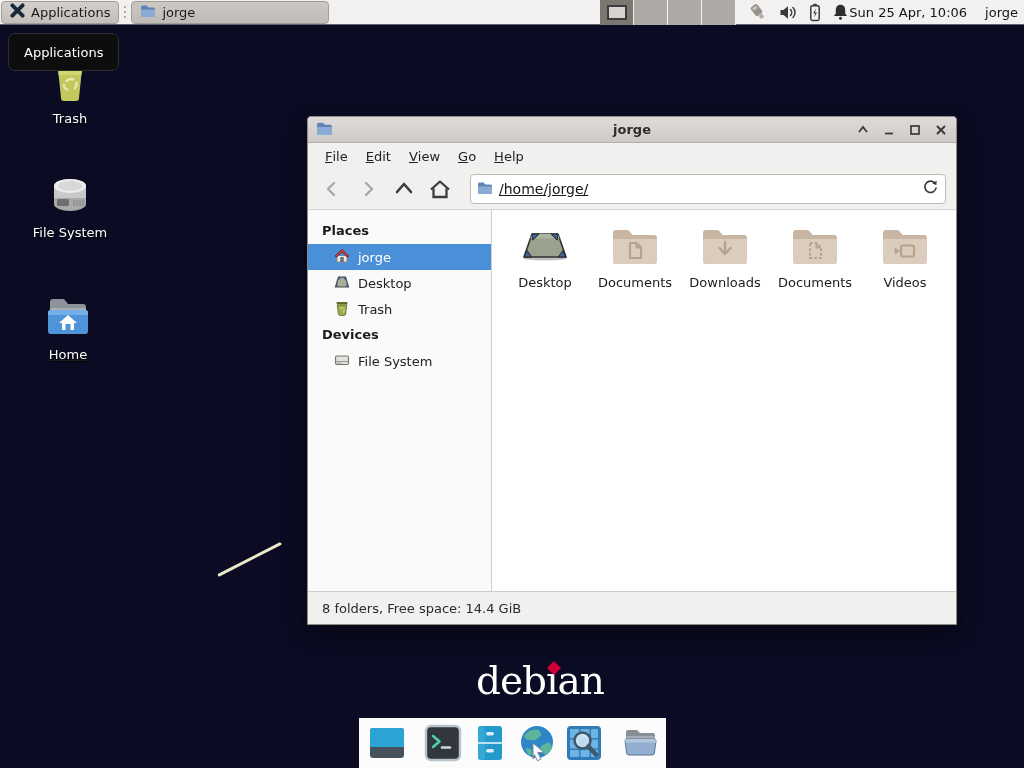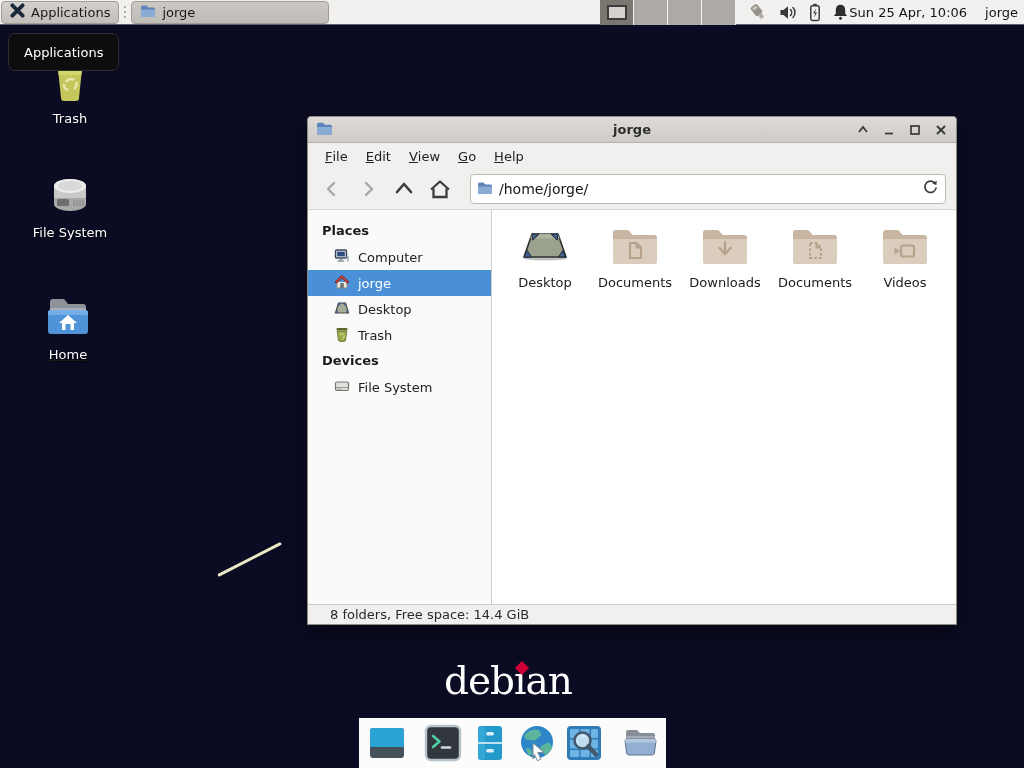--- a/index.html
+++ b/index.html
@@ -62,39 +62,39 @@
   #titlebar { height:26px; background:linear-gradient(#dedbd8,#cecbc7);
     border-bottom:1px solid #b4b1ac; display:flex; align-items:center; position:relative;
     border-radius:4px 4px 0 0; }
   #titlebar .win-icon { margin-left:8px; }
   #title-text { position:absolute; left:0; right:0; text-align:center; font-weight:bold; color:#2c2c2c; }
   #win-controls { position:absolute; right:8px; top:0; height:26px; display:flex; align-items:center; gap:12px; }
   #win-controls span { display:flex; align-items:center; justify-content:center; width:14px; height:14px; }
   #menubar { height:26px; background:#f1f0ee; display:flex; align-items:center; padding-left:8px; }
   .menu-item { padding:0 9px; height:22px; display:flex; align-items:center; color:#222; }
   #toolbar { height:41px; background:#f1f0ee; border-bottom:1px solid #d8d5d1;
-    display:flex; align-items:center; padding:0 10px; gap:8px; }
+    display:flex; align-items:center; padding:0 10px; gap:8px;text-decoration:underline; }
   .tool-btn { width:28px; height:28px; display:flex; align-items:center; justify-content:center; border-radius:3px; }
   #pathbar { flex:1; height:30px; margin-left:8px; background:#ffffff;
     border:1px solid #bebbb6; border-radius:4px; display:flex; align-items:center; padding:0 6px; gap:6px; }
   #path-input { flex:1; border:none; outline:none; font-family:"DejaVu Sans",sans-serif;
     font-size:14px; color:#141414; background:transparent; }
   #win-content { flex:1; display:flex; min-height:0; }
   #sidebar { width:184px; background:#fbfafa; border-right:1px solid #cfccc8; padding-top:8px; overflow:hidden; }
   .side-header { font-weight:bold; color:#1c1c1c; padding:5px 14px 6px 14px; }
   .side-row { height:26px; display:flex; align-items:center; gap:8px; padding-left:26px; color:#222; }
   .side-row.selected { background:#4a90d9; color:#ffffff; }
   #files { flex:1; background:#ffffff; padding:10px 0 0 8px; display:flex; flex-wrap:wrap; align-content:flex-start; }
   .file-item { width:90px; height:95px; display:flex; flex-direction:column; align-items:center; }
   .file-item .f-ic { height:44px; margin-top:5px; display:flex; align-items:center; }
   .file-item .f-lbl { margin-top:6px; color:#1c1c1c; }
-  #statusbar { height:20px; background:#f1f0ee; border-top:1px solid #cfccc8;
-    display:flex; align-items:center; padding-left:22px; color:#2a2a2a; }
-  
-  #debian { position:absolute; left:444px; top:658px; z-index:5; }
+  #statusbar { height:33px; background:#f1f0ee; border-top:1px solid #cfccc8;
+    display:flex; align-items:center; padding-left:14px; color:#2a2a2a; }
+  
+  #debian { position:absolute; left:476px; top:658px; z-index:5; }
   #debian .word { font-family:"DejaVu Serif", serif; font-size:39px; color:#ffffff; letter-spacing:-1px; }
   #debian .dot { position:absolute; left:73px; top:5px; width:10px; height:10px;
     background:#cf0036; transform:rotate(45deg); }
   
   #dock { position:absolute; left:359px; top:718px; width:307px; height:50px;
     background:#fcfcfc; display:flex; align-items:center; gap:9px; padding:0 9px; z-index:5; }
   .dock-sep { width:1px; height:42px; background:#c6c6c6; }
   .dock-ic { width:38px; height:38px; display:flex; align-items:center; justify-content:center; }
   u { text-decoration:underline; }
 </style>
@@ -297,31 +297,20 @@
             <path d="M14.2 5.2 A6 6 0 1 0 15 9" fill="none" stroke="#3c3c3c" stroke-width="1.8"></path>
             <path d="M15.6 1.8 L15.2 6.6 10.9 4.4 z" fill="#3c3c3c"></path>
           </svg>
       </span>
     </div>
   </div>
 
   <div id="win-content">
     <div id="sidebar">
       <div class="side-header">Places</div>
-      <div class="side-row">
-        <span><svg width="16" height="16" viewBox="0 0 16 16">
-              <rect x="1.5" y="2" width="11" height="8" rx="1" fill="#d6dde6" stroke="#3c4document654" stroke-width="0"></rect>
-              <rect x="1.5" y="2" width="11" height="8" rx="1" fill="none" stroke="#39475a" stroke-width="1.4"></rect>
-              <rect x="3.2" y="3.7" width="7.6" height="4.6" fill="#2c4e7e"></rect>
-              <rect x="5.5" y="10.5" width="3" height="1.8" fill="#8b939c"></rect>
-              <rect x="3.5" y="12.3" width="7" height="1.4" rx="0.7" fill="#8b939c"></rect>
-              <rect x="12.8" y="8" width="2" height="5.5" rx="0.6" fill="#aab2ba"></rect>
-            </svg></span>
-        <span>Computer</span>
-      </div>
       <div class="side-row selected">
         <span><svg width="16" height="16" viewBox="0 0 16 16">
               <path d="M3 8 v6 h10 V8" fill="#ece8de" stroke="#8a8a88" stroke-width="1"></path>
               <path d="M1 8 L8 1.5 15 8 13.2 9 8 4 2.8 9 z" fill="#d14b4b" stroke="#7e1f1f" stroke-width="1"></path>
               <rect x="6.2" y="9" width="3.6" height="5" fill="#6f7276"></rect>
             </svg></span>
         <span>jorge</span>
       </div>
       <div class="side-row">
         <span><svg width="16" height="16" viewBox="0 0 16 16">

